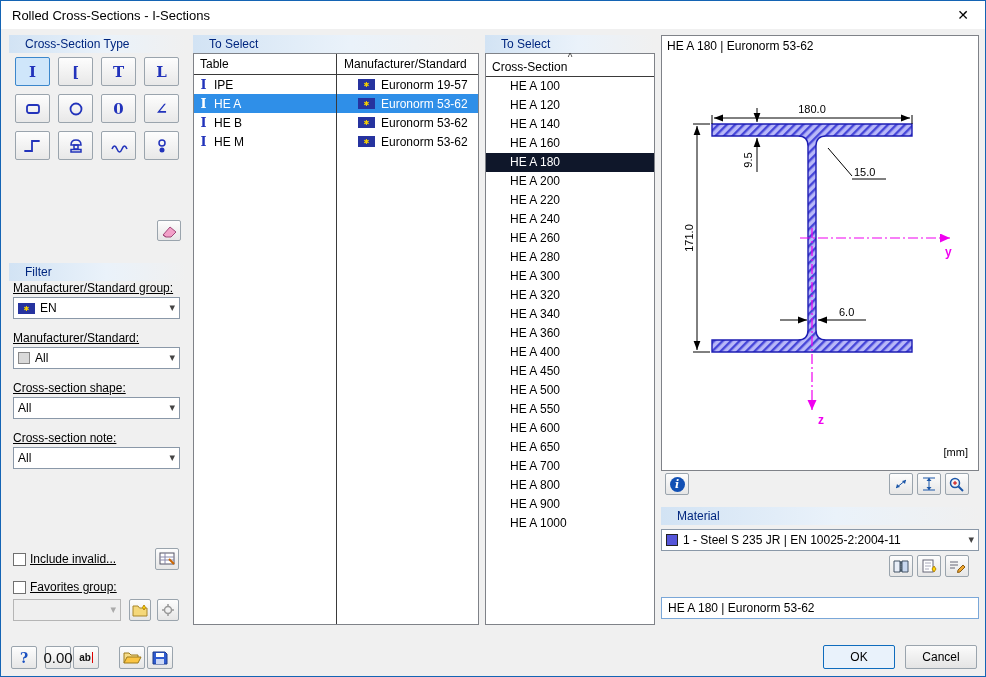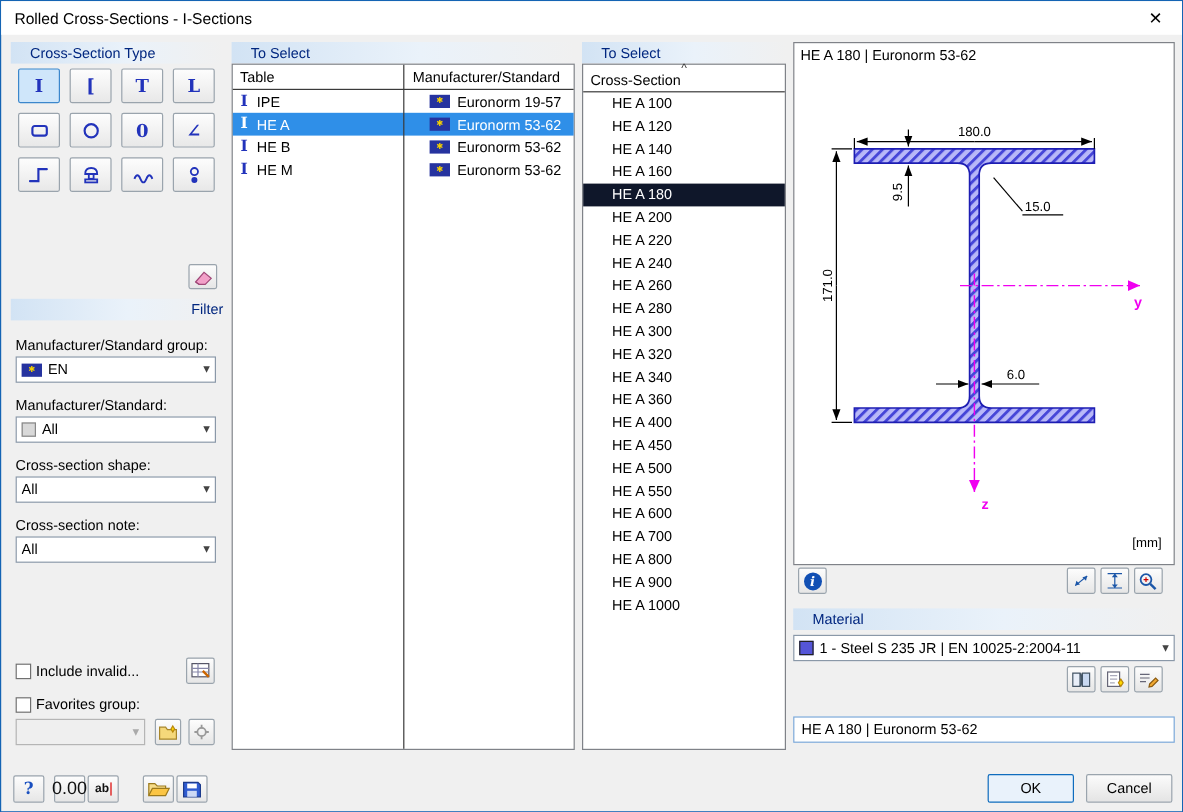--- a/index.html
+++ b/index.html
@@ -7,36 +7,36 @@
        font-family:"Liberation Sans",sans-serif;font-size:12px;color:#000;overflow:hidden;}
   .window{position:absolute;inset:0;border:1px solid #1464b4;box-sizing:border-box;background:#f0f0f0;}
   
   .titlebar{position:absolute;left:0;top:0;right:0;height:28px;background:#fff;}
   .title{position:absolute;left:11px;top:7px;font-size:13px;}
   .close{position:absolute;right:0;top:0;width:44px;height:28px;text-align:center;line-height:28px;font-size:14px;cursor:default;}
   
   .group-header{position:absolute;height:18px;line-height:18px;padding-left:16px;color:#00267f;
       background:linear-gradient(to right,#d2e3f4,#eaf2fa 55%,#f0f0f0);box-sizing:border-box;}
   #hdr-type{left:8px;top:34px;width:177px;}
-  #hdr-filter{left:8px;top:248px;width:177px;text-align:right;}
+  #hdr-filter{left:8px;top:262px;width:177px;}
   #hdr-table{left:192px;top:34px;width:286px;}
   #hdr-list{left:484px;top:34px;width:170px;}
   #hdr-material{left:660px;top:506px;width:318px;}
   
   .type-grid{position:absolute;left:14px;top:56px;display:grid;grid-template-columns:repeat(4,35px);grid-auto-rows:29px;gap:8px;}
   .type-btn{display:flex;align-items:center;justify-content:center;background:linear-gradient(#fdfdfd,#e8e8e8);
       border:1px solid #9aa4ad;border-radius:2px;color:#2233bb;box-sizing:border-box;}
   .type-btn span.g{font-family:"DejaVu Serif","DejaVu Sans",serif;font-size:15px;font-weight:600;}
   .type-btn.sel{background:#cfe6fa;border-color:#3b87cc;}
   .type-btn svg{display:block;}
   .small-btn{position:absolute;display:flex;align-items:center;justify-content:center;
       background:linear-gradient(#fdfdfd,#e6e6e6);border:1px solid #9aa4ad;border-radius:2px;box-sizing:border-box;}
   #reset-btn{left:156px;top:219px;width:24px;height:21px;}
   
-  .lbl{position:absolute;white-space:nowrap;}
+  .lbl{position:absolute;white-space:nowrap;text-decoration:underline;}
   #lbl-stdgrp{left:12px;top:280px;} #lbl-std{left:12px;top:330px;}
   #lbl-shape{left:12px;top:380px;} #lbl-note{left:12px;top:430px;}
   .combo{position:absolute;height:22px;background:#fff;border:1px solid #8a98a8;display:flex;align-items:center;
       gap:5px;padding:0 18px 0 4px;box-sizing:border-box;}
   .combo .arrow{position:absolute;right:4px;top:3px;font-size:11px;color:#444;}
   .combo .val{white-space:nowrap;overflow:hidden;}
   #cmb-stdgrp{left:12px;top:296px;width:167px;} #cmb-std{left:12px;top:346px;width:167px;}
   #cmb-shape{left:12px;top:396px;width:167px;} #cmb-note{left:12px;top:446px;width:167px;}
   .combo.disabled{background:#efefef;border-color:#b5b5b5;}
   .combo.disabled .arrow{color:#aaa;}
@@ -299,20 +299,21 @@
         <div class="list-item">HE A 280</div>
         <div class="list-item">HE A 300</div>
         <div class="list-item">HE A 320</div>
         <div class="list-item">HE A 340</div>
         <div class="list-item">HE A 360</div>
         <div class="list-item">HE A 400</div>
         <div class="list-item">HE A 450</div>
         <div class="list-item">HE A 500</div>
         <div class="list-item">HE A 550</div>
         <div class="list-item">HE A 600</div>
+        <div class="list-item">HE A 650</div>
         <div class="list-item">HE A 700</div>
         <div class="list-item">HE A 800</div>
         <div class="list-item">HE A 900</div>
         <div class="list-item">HE A 1000</div>
       </div>
   </div>
 
   <div class="white-box" id="previewBox">
     <span class="pv-title">HE A 180 | Euronorm 53-62</span>
     <svg id="pvsvg" width="316" height="418" viewBox="0 0 316 418">

